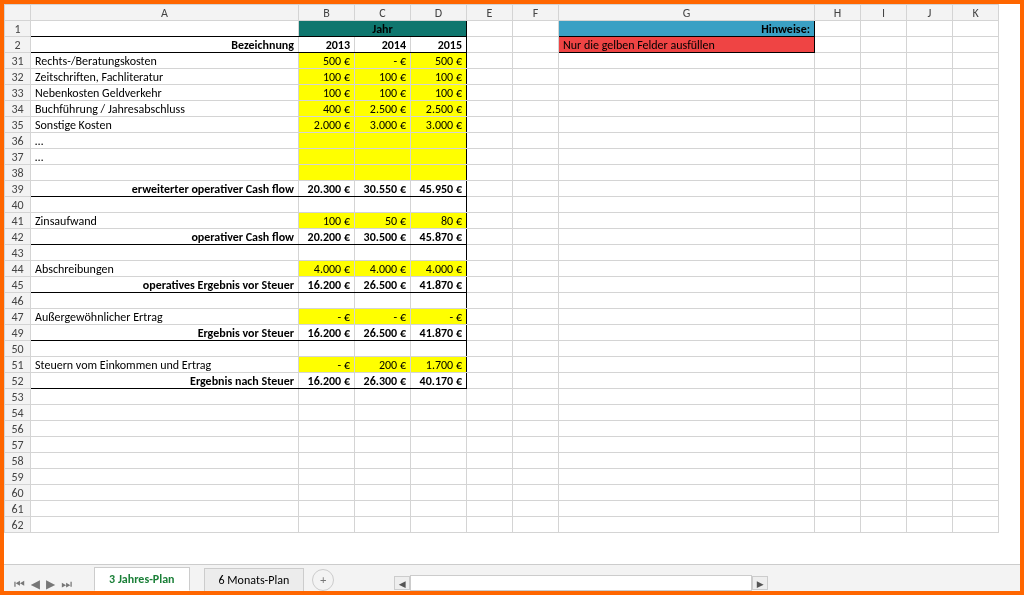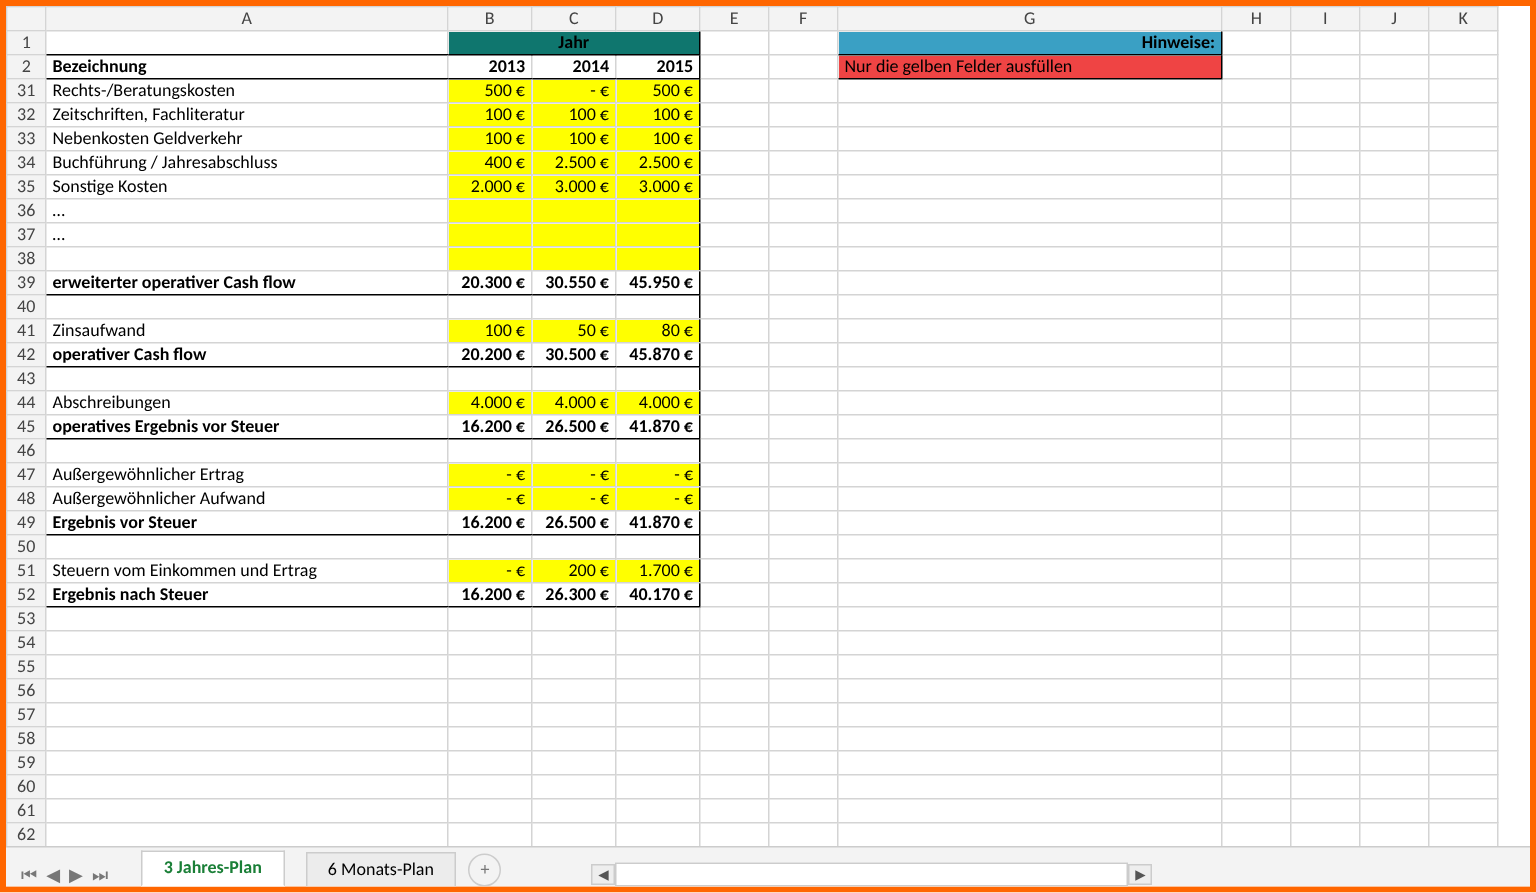--- a/index.html
+++ b/index.html
@@ -10,21 +10,21 @@
   .colhdr td{background:#f3f3f3;text-align:center;color:#444;font-weight:normal;}
   .rowhdr{background:#f3f3f3;text-align:center;color:#444;border:1px solid #d4d4d4;}
   .w-rh{width:26px;}
   .w-A{width:268px;}
   .w-B,.w-C,.w-D{width:56px;}
   .w-E,.w-F{width:46px;}
   .w-G{width:256px;}
   .w-rest{width:46px;}
   .blue{background:#0f766e;color:#000;text-align:center;font-weight:bold;}
   .blue-left{background:#3aa0c4;color:#000;font-weight:bold;text-align:right;}
-  .bold{font-weight:bold;}
+  .bold{font-weight:bold;text-align:right;}
   .yellow{background:#ffff00;}
   .right{text-align:right;}
   .bt{border-top:1px solid #000;}
   .bb{border-bottom:1px solid #000;}
   .bl{border-left:1px solid #000;}
   .br{border-right:1px solid #000;}
   .hint-box{background:#ef4444;border:1px solid #000;}
   
   .tabbar{position:absolute;left:0;right:0;bottom:0;height:26px;background:#f3f3f3;display:flex;align-items:flex-end;border-top:1px solid #ccc;font-size:12px;}
   .tab-nav{display:flex;gap:2px;padding:0 8px;align-items:center;color:#777;}
@@ -333,34 +333,20 @@
             <td class="right bl br yellow">-   €</td>
             <td></td>
             <td></td>
             <td></td>
             <td></td>
             <td></td>
             <td></td>
             <td></td>
           </tr>
           <tr>
-            <td class="rowhdr">48</td>
-            <td class="bl">Außergewöhnlicher Aufwand</td>
-            <td class="right bl yellow">-   €</td>
-            <td class="right bl yellow">-   €</td>
-            <td class="right bl br yellow">-   €</td>
-            <td></td>
-            <td></td>
-            <td></td>
-            <td></td>
-            <td></td>
-            <td></td>
-            <td></td>
-          </tr>
-          <tr>
             <td class="rowhdr">49</td>
             <td class="bl bold bt bb">Ergebnis vor Steuer</td>
             <td class="right bl bold bt bb">16.200 €</td>
             <td class="right bl bold bt bb">26.500 €</td>
             <td class="right bl br bold bt bb">41.870 €</td>
             <td></td>
             <td></td>
             <td></td>
             <td></td>
             <td></td>
@@ -420,34 +406,20 @@
             <td></td>
             <td></td>
             <td></td>
             <td></td>
             <td></td>
             <td></td>
             <td></td>
           </tr>
           <tr>
             <td class="rowhdr">54</td>
-            <td></td>
-            <td></td>
-            <td></td>
-            <td></td>
-            <td></td>
-            <td></td>
-            <td></td>
-            <td></td>
-            <td></td>
-            <td></td>
-            <td></td>
-          </tr>
-          <tr>
-            <td class="rowhdr">55</td>
             <td></td>
             <td></td>
             <td></td>
             <td></td>
             <td></td>
             <td></td>
             <td></td>
             <td></td>
             <td></td>
             <td></td>

